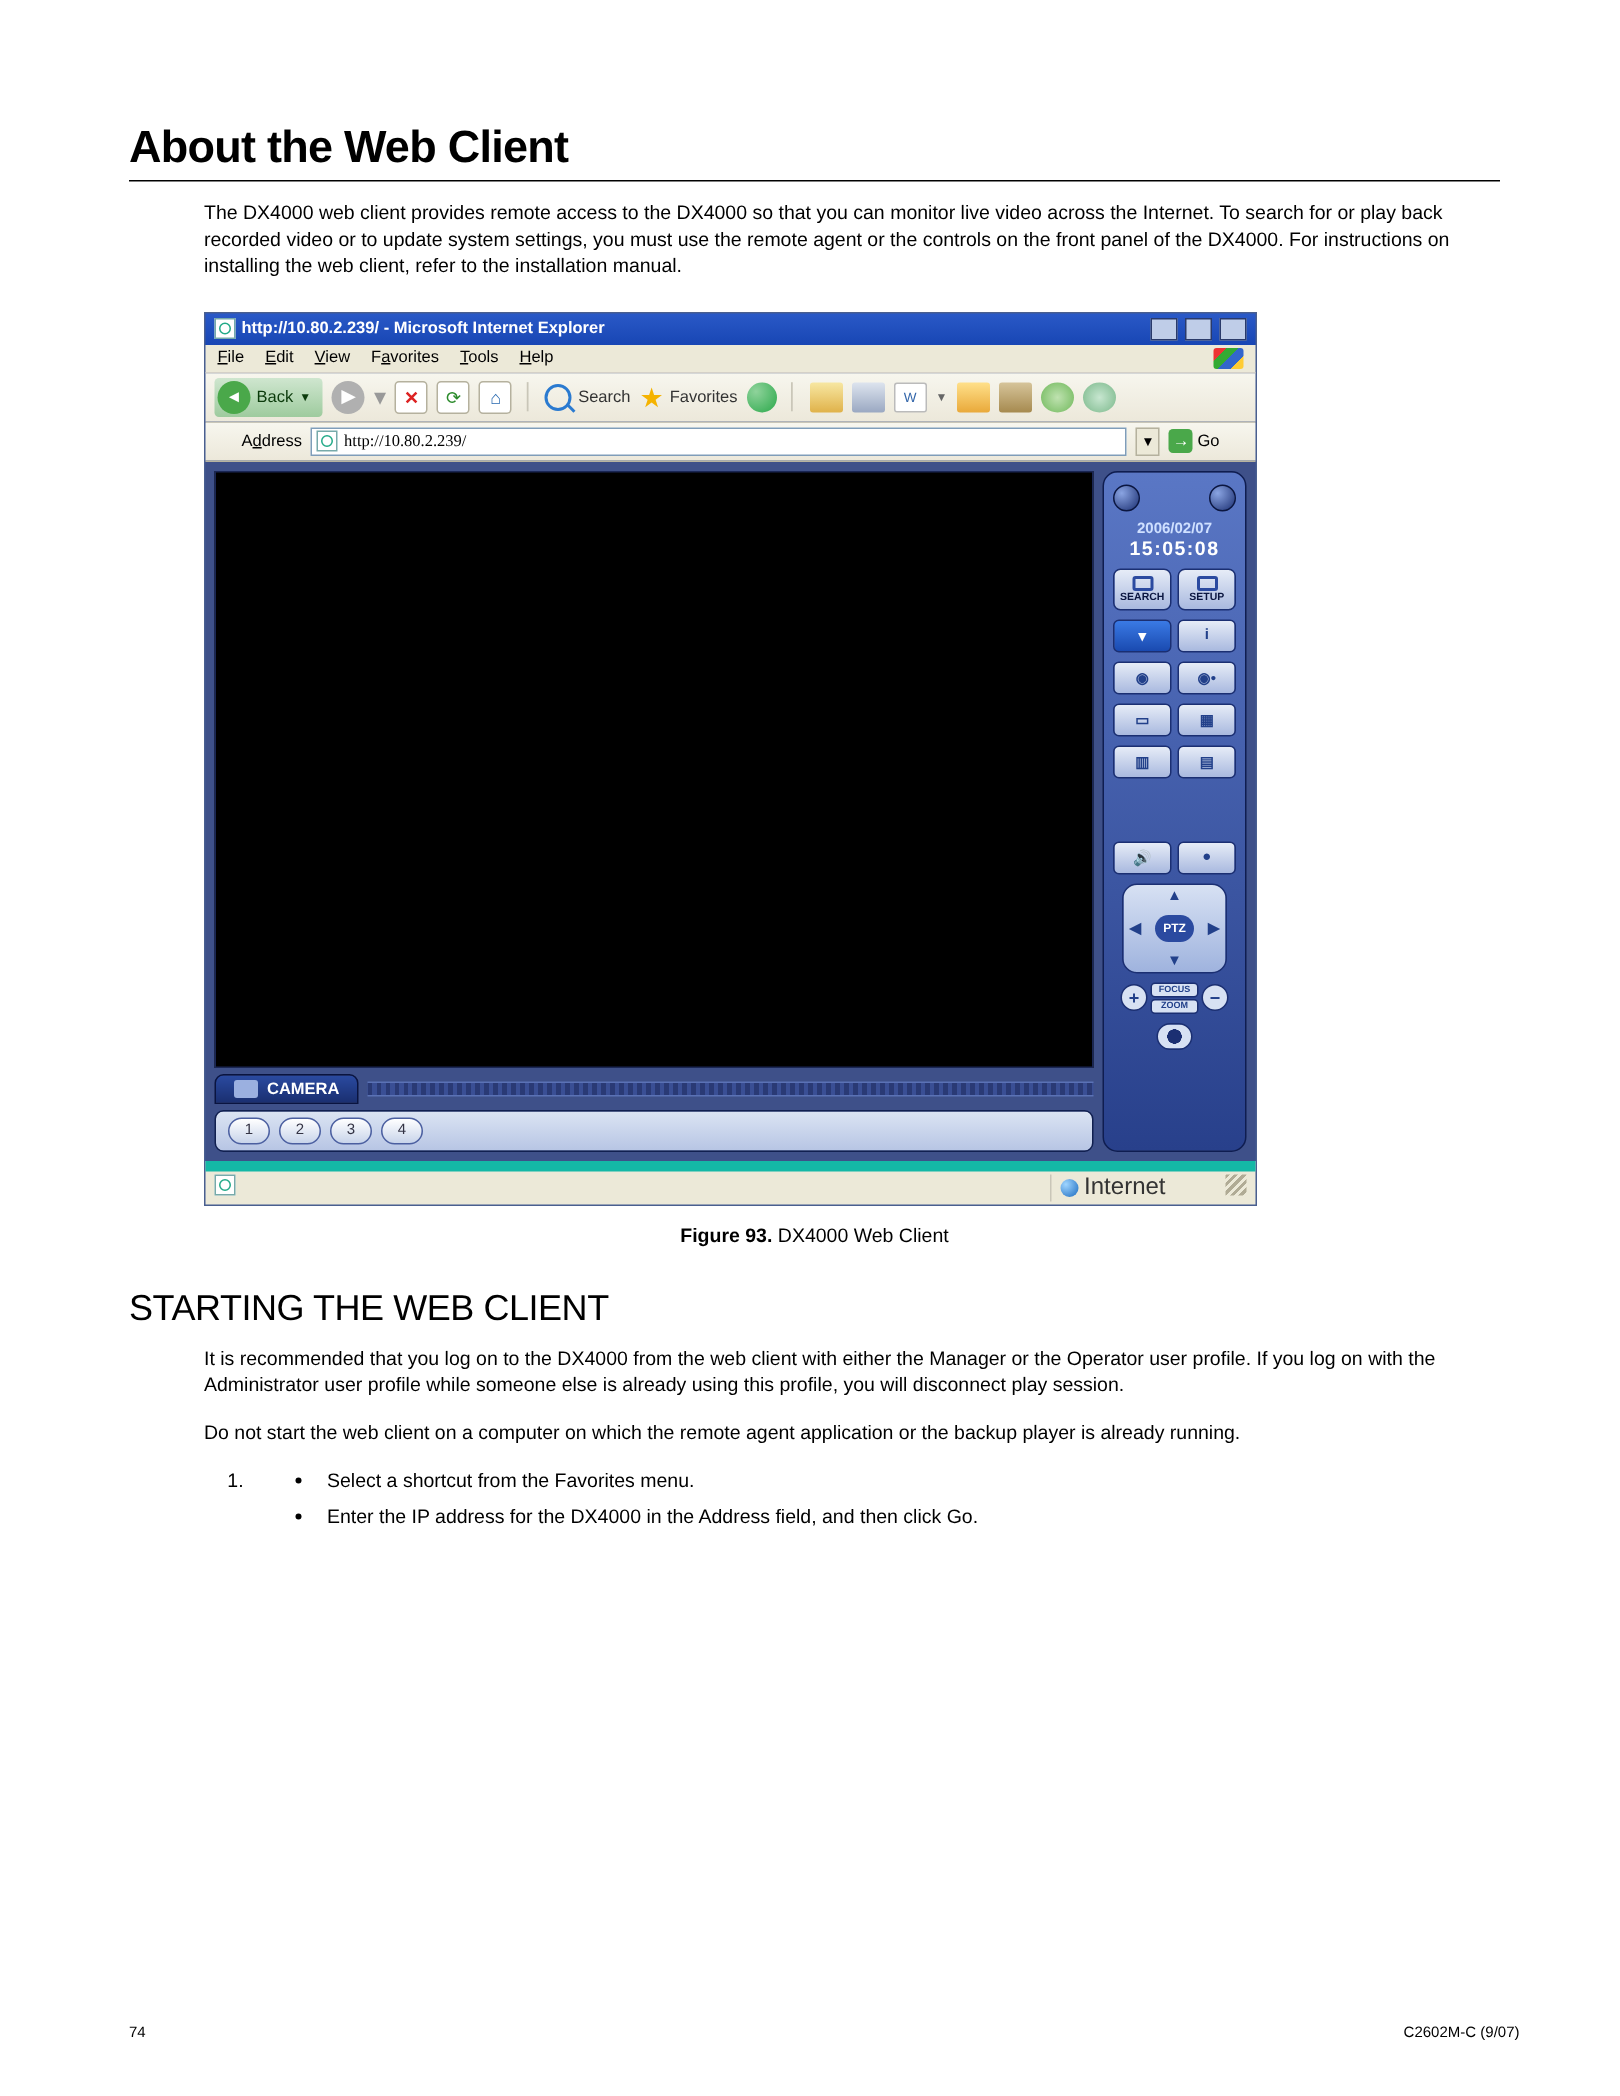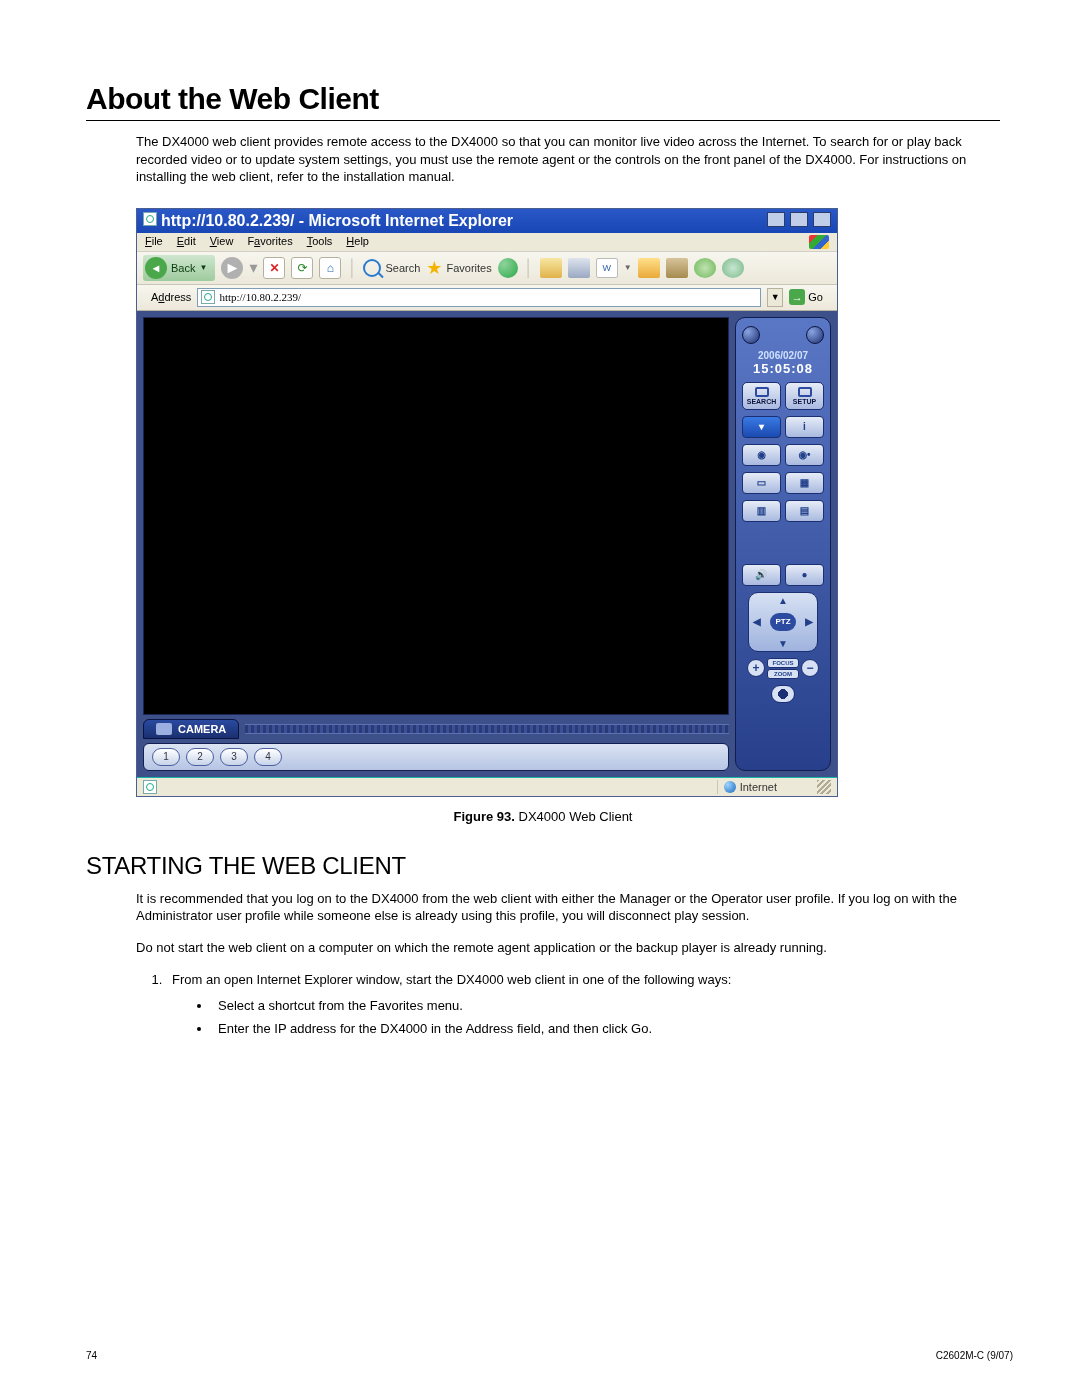--- a/index.html
+++ b/index.html
@@ -26,24 +26,24 @@
   .shot {
     margin-left: 50px;
     width: 702px;
     border: 1px solid #4a5f8f;
     background: #3b5998;
     font-family: Tahoma, Verdana, sans-serif;
   }
   .titlebar {
     background: linear-gradient(#2a59c7, #1846b4);
     color: #fff;
-    font-size: 16px;
+    font-size: 11px;
     font-weight: bold;
     padding: 3px 6px;
-    display: flex; align-items: flex-start; gap: 4px;
+    display: flex; align-items: center; gap: 4px;
   }
   .titlebar .page-icon {
     width: 14px; height: 14px; background: #fff; border: 1px solid #7aa;
     position: relative;
   }
   .titlebar .page-icon::before { content:""; position:absolute; inset:2px; border:1px solid #2a8; border-radius:50%; }
   .titlebar .spacer { flex: 1; }
   .win-btn { width: 18px; height: 15px; background:#bfcde8; border:1px solid #2a3a6a; margin-left:1px; }
   .menubar {
     background: #ece9d8; font-size: 11px; padding: 2px 8px; display:flex; gap:14px;
@@ -66,21 +66,21 @@
   .tb-btn { width:22px; height:22px; border:1px solid #b5b19e; background:#fff; border-radius:3px; display:flex; align-items:center; justify-content:center; font-size:12px; }
   .tb-btn.red { color:#d22; font-weight:bold;}
   .tb-btn.green { color:#2a8a2a;}
   .tb-btn.home { color:#2a6ab0;}
   .tb-search { display:flex; align-items:center; gap:4px; font-size:11px; color:#333; }
   .mglass { width:18px;height:18px;border:2px solid #2a7ad0;border-radius:50%; position:relative;}
   .mglass::after{content:"";position:absolute;width:7px;height:2px;background:#2a7ad0;right:-5px;bottom:-1px;transform:rotate(45deg);}
   .star { color:#f5b300; font-size:18px; }
   .orb { width:20px;height:20px;border-radius:50%;background:radial-gradient(circle at 30% 30%,#8fd39b,#2aa84a);}
   .tb-ico { width:22px; height:20px; border-radius:2px; }
-  .addrbar { background: linear-gradient(#f7f6ee,#ece8da); padding:3px 14px; display:flex; align-items:center; gap:6px; border-bottom:1px solid #b7b39f; font-size:11px;}
+  .addrbar { background: linear-gradient(#f7f6ee,#ece8da); padding:3px 24px; display:flex; align-items:center; gap:6px; border-bottom:1px solid #b7b39f; font-size:11px;}
   .addrbar .lbl u{text-decoration:underline;}
   .addrfld { flex:1; display:flex; align-items:center; background:#fff; border:1px solid #7f9db9; padding:1px 3px; height:19px;}
   .addrfld .page-icon{width:14px;height:14px;border:1px solid #7aa;background:#fff;margin-right:4px;position:relative;}
   .addrfld .page-icon::before{content:"";position:absolute;inset:2px;border:1px solid #2a8;border-radius:50%;}
   .addrfld input{border:none;outline:none;flex:1;font-size:11px;font-family:Tahoma;}
   .dd{width:16px;height:19px;border:1px solid #b5b19e;background:#ece9d8;display:flex;align-items:center;justify-content:center;font-size:9px;}
   .go{display:flex;align-items:center;gap:3px;font-size:11px;}
   .go .arrow{width:16px;height:16px;border-radius:3px;background:#4aa84a;color:#fff;display:flex;align-items:center;justify-content:center;font-size:11px;}
 
   .client { background:#3e5089; padding:6px; }
@@ -110,21 +110,21 @@
   .ptz{width:70px;height:60px;background:linear-gradient(#d7e1f3,#9fb3de);border:1px solid #1b2f72;border-radius:10px;position:relative;display:flex;align-items:center;justify-content:center;}
   .ptz .ctr{width:26px;height:18px;border-radius:9px;background:#2b4aa0;color:#fff;font-size:8px;font-weight:bold;display:flex;align-items:center;justify-content:center;}
   .ptz .arr{position:absolute;font-size:10px;color:#22408a;font-weight:bold;}
   .ptz .up{top:2px;} .ptz .dn{bottom:2px;} .ptz .lf{left:4px;} .ptz .rt{right:4px;}
   .fz{width:100%;display:flex;align-items:center;justify-content:center;gap:2px;}
   .fz .plus,.fz .minus{width:18px;height:18px;border-radius:50%;background:#d7e1f3;border:1px solid #1b2f72;display:flex;align-items:center;justify-content:center;font-size:12px;font-weight:bold;color:#22408a;}
   .fz .labels{display:flex;flex-direction:column;gap:1px;}
   .fz .bar{width:32px;height:10px;background:#d7e1f3;border:1px solid #1b2f72;border-radius:3px;font-size:6px;font-weight:bold;color:#22408a;display:flex;align-items:center;justify-content:center;}
   .knob{width:24px;height:18px;border-radius:10px;background:radial-gradient(circle,#1b2f72 35%,#d7e1f3 36%);border:1px solid #1b2f72;}
 
-  .status{background:#ece9d8;border-top:1px solid #14b8a6;padding:2px 6px;display:flex;font-size:11px;color:#333;}
+  .status{background:#ece9d8;border-top:7px solid #14b8a6;padding:2px 6px;display:flex;font-size:16px;color:#333;}
   .status .page-icon{width:14px;height:14px;border:1px solid #7aa;background:#fff;position:relative;}
   .status .page-icon::before{content:"";position:absolute;inset:2px;border:1px solid #2a8;border-radius:50%;}
   .status .fill{flex:1;}
   .status .zone{display:flex;align-items:center;gap:4px;padding:0 40px 0 6px;border-left:1px solid #c9c6b8;}
   .status .globe{width:12px;height:12px;border-radius:50%;background:radial-gradient(circle at 30% 30%,#9fd5ff,#1a6abf);}
   .grip{width:14px;height:14px;background:repeating-linear-gradient(135deg,#b0ab95 0 2px,transparent 2px 4px);}
 
   .caption{text-align:center;font-size:13px;margin:12px 0 28px;}
   .caption b{font-weight:bold;}
 
@@ -298,21 +298,20 @@
 
 <p class="caption">
   <b>Figure 93.</b><span>  DX4000 Web Client</span>
 </p>
 
 <h2 class="sub">STARTING THE WEB CLIENT</h2>
 <p class="para">It is recommended that you log on to the DX4000 from the web client with either the Manager or the Operator user profile. If you log on with the Administrator user profile while someone else is already using this profile, you will disconnect play session.</p>
 <p class="para">Do not start the web client on a computer on which the remote agent application or the backup player is already running.</p>
 <ol class="steps">
   <li>
-    <span>From an open Internet Explorer window, start the DX4000 web client in one of the following ways:</span>
     <ul class="bullets">
       <li>Select a shortcut from the Favorites menu.</li>
       <li>Enter the IP address for the DX4000 in the Address field, and then click Go.</li>
     </ul>
   </li>
 </ol>
 
 <div class="footer">
   <span>74</span>
   <span>C2602M-C (9/07)</span>

